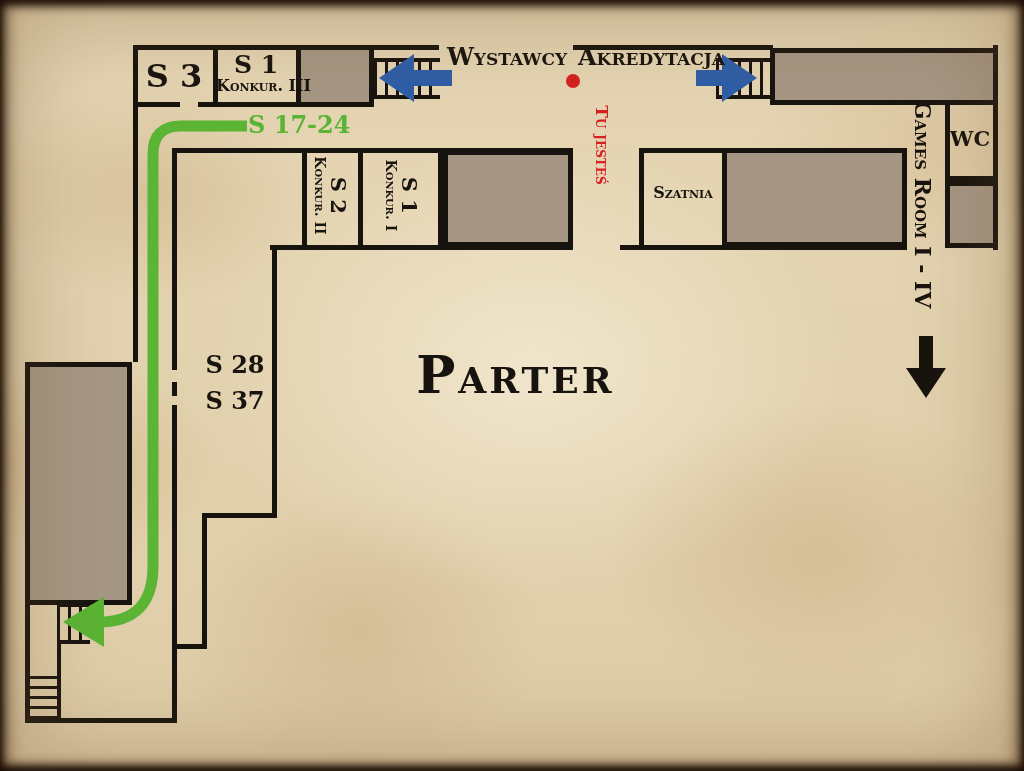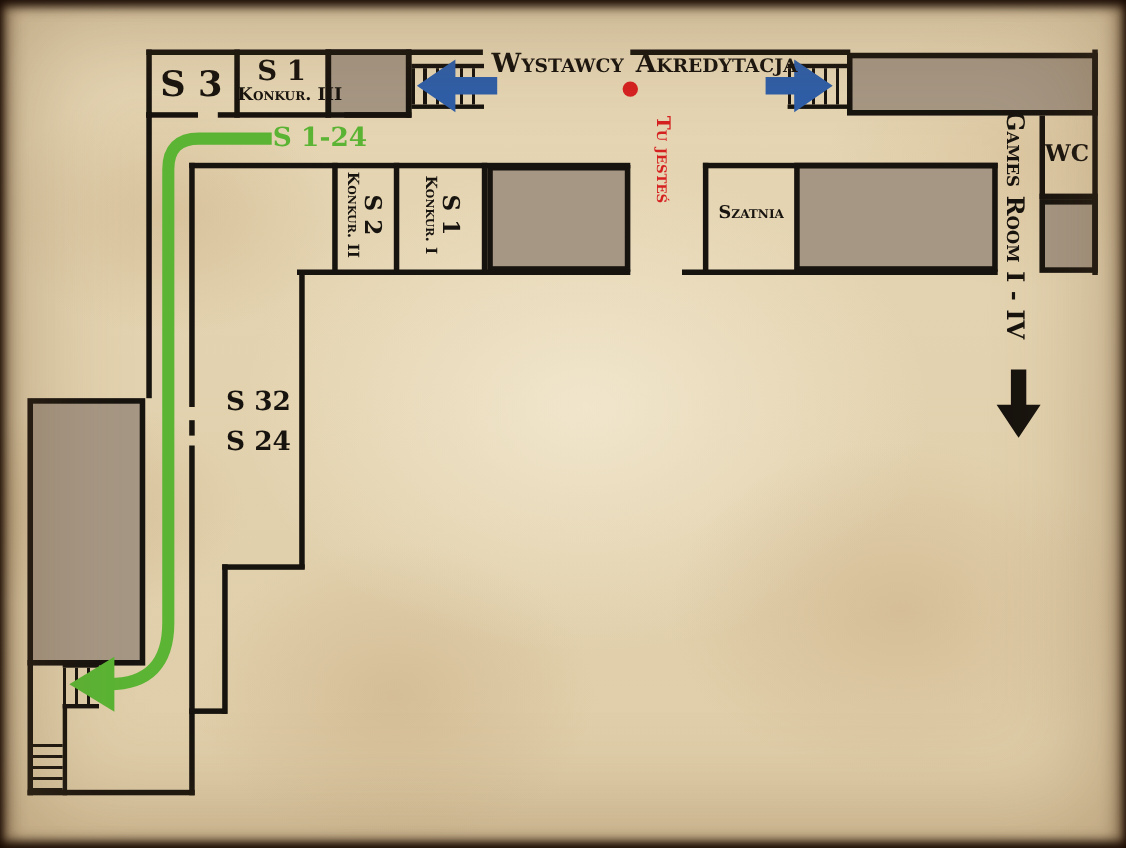--- a/index.html
+++ b/index.html
@@ -122,24 +122,25 @@
     <span>S 1</span>
     <span class="sub" style="font-size:14px">Konkur. I</span>
   </div>
 
   <div class="lbl" style="left:644px;top:185px;width:78px;font-size:16px">Szatnia</div>
 
   <div class="lbl" style="left:945px;top:128px;width:50px;font-size:21px">WC</div>
 
   <div class="lbl rot" style="left:792px;top:193px;width:260px;font-size:22px">Games Room I - IV</div>
 
-  <div class="lbl" id="route-label" style="left:248px;top:112px;width:120px;font-size:24px;text-align:left">S 1-24</div>
+  <div class="lbl" id="route-label" style="left:248px;top:112px;width:120px;font-size:24px;text-align:left">S 17-24</div>
 
-  <div class="lbl" style="left:194px;top:352px;width:82px;font-size:24px">S 32</div>
+  <div class="lbl" style="left:194px;top:352px;width:82px;font-size:24px">S 28</div>
 
-  <div class="lbl" style="left:194px;top:388px;width:82px;font-size:24px">S 24</div>
+  <div class="lbl" style="left:194px;top:388px;width:82px;font-size:24px">S 37</div>
 
+  <div class="lbl" id="floor-title" style="left:408px;top:348px;width:215px">Parter</div>
 
   <div id="you-are-here-dot"></div>
   <div class="lbl rot" id="you-are-here-label" style="left:541px;top:136px;width:120px;font-size:17px">Tu jesteś</div>
 
   <div id="vignette"></div>
 </div>
 
 </body></html>

